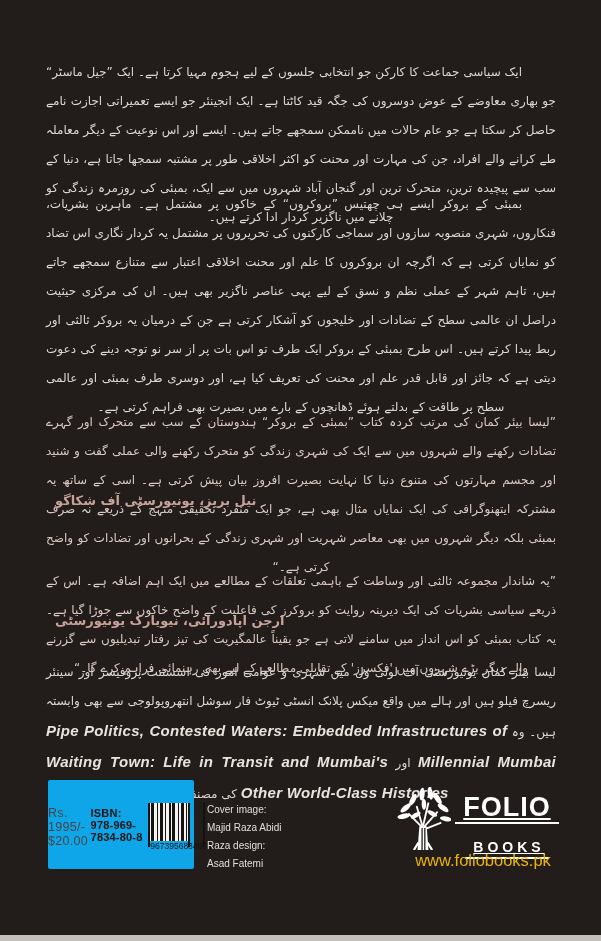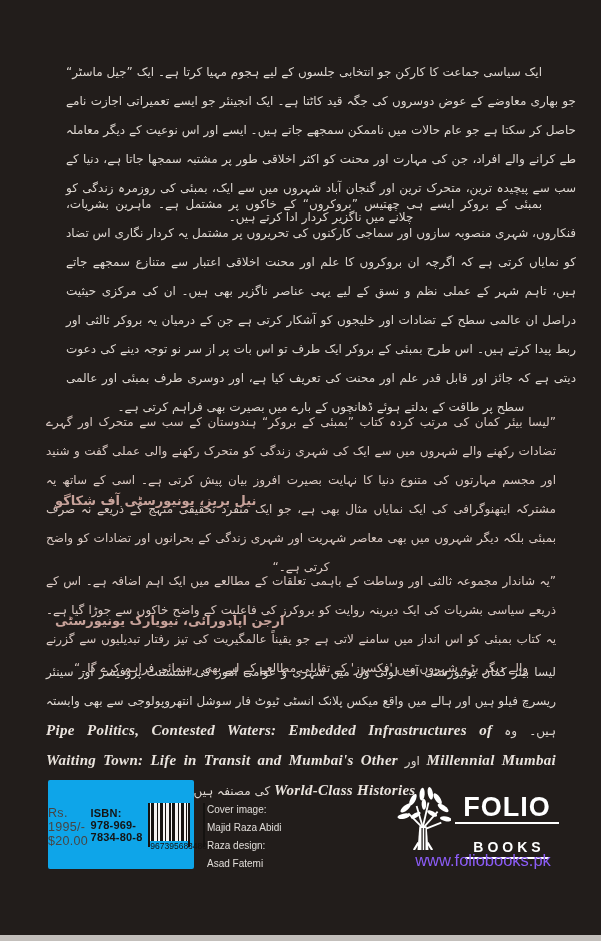--- a/index.html
+++ b/index.html
@@ -11,34 +11,34 @@
   .urdu{
     direction:rtl;
     font-family:"DejaVu Sans",sans-serif;
     color:#ddd6d0;
     font-size:12px;
     line-height:29px;
     text-align:justify;
     text-align-last:center;
   }
   .block{position:absolute;left:46px;width:510px;}
-  .indent{text-indent:34px;margin-left:20px;}
+  .indent{text-indent:34px;}
   .quote{color:#d9c8c2;margin-top:40px;}
   .attribution{
     position:absolute;left:55px;
     direction:rtl;
     font-family:"DejaVu Sans",sans-serif;
     font-weight:bold;
     color:#c7a29a;
     font-size:13px;
     white-space:nowrap;
   }
   .bio .en{
     direction:ltr;unicode-bidi:embed;
-    font-family:Liberation Serif, serif;
+    font-family:Liberation Sans, sans-serif;
     font-style:italic;font-weight:bold;
     font-size:15px;color:#e9e3dd;
     letter-spacing:.3px;
   }
   
   .price-box{
     position:absolute;left:48px;top:780px;width:146px;height:89px;
     background:#0ea5e9;border-radius:2px;
     display:flex;flex-direction:row;align-items:center;
     font-family:"Liberation Sans",sans-serif;
@@ -63,28 +63,28 @@
   
   .credits{
     position:absolute;left:207px;top:801px;
     font-family:"Liberation Sans",sans-serif;
     color:#e0dcd8;font-size:10px;line-height:18px;
   }
   
   .publisher{position:absolute;left:393px;top:784px;width:180px;}
   .tree{position:absolute;left:2px;top:2px;}
   .wordmark{position:absolute;left:62px;top:10px;width:104px;text-align:center;
-    font-family:"Liberation Sans",sans-serif;color:#ffffff;}
+    font-family:"Liberation Sans",sans-serif;color:#ffffff;text-decoration:underline;}
   .folio{font-size:27px;font-weight:bold;letter-spacing:1px;line-height:26px;}
   .rule1{height:2px;background:#ffffff;margin-top:2px;}
   .books{font-size:14px;font-weight:bold;letter-spacing:4px;line-height:16px;margin-top:15px;text-indent:4px;}
   .rule2{height:1.5px;background:#ffffff;margin:2px 10px 0 10px;}
   .website{
     position:absolute;left:0;top:67px;width:180px;text-align:center;
-    font-family:"Liberation Sans",sans-serif;color:#8b5cf6;font-size:16.5px;
+    font-family:"Liberation Sans",sans-serif;color:#eab308;font-size:16.5px;
   }
   .bottom-strip{position:absolute;left:0;top:935px;width:601px;height:6px;background:#c3bfbb;}
 </style>
 </head>
 <body>
 
 <div class="block urdu indent" style="top:58px;">ایک سیاسی جماعت کا کارکن جو انتخابی جلسوں کے لیے ہجوم مہیا کرتا ہے۔ ایک ”جیل ماسٹر“ جو بھاری معاوضے کے عوض دوسروں کی جگہ قید کاٹتا ہے۔ ایک انجینئر جو ایسے تعمیراتی اجازت نامے حاصل کر سکتا ہے جو عام حالات میں ناممکن سمجھے جاتے ہیں۔ ایسے اور اس نوعیت کے دیگر معاملہ طے کرانے والے افراد، جن کی مہارت اور محنت کو اکثر اخلاقی طور پر مشتبہ سمجھا جاتا ہے، دنیا کے سب سے پیچیدہ ترین، متحرک ترین اور گنجان آباد شہروں میں سے ایک، بمبئی کی روزمرہ زندگی کو چلانے میں ناگزیر کردار ادا کرتے ہیں۔</div>
 
 <div class="block urdu indent" style="top:190px;">بمبئی کے بروکر ایسے ہی چھتیس ”بروکروں“ کے خاکوں پر مشتمل ہے۔ ماہرین بشریات، فنکاروں، شہری منصوبہ سازوں اور سماجی کارکنوں کی تحریروں پر مشتمل یہ کردار نگاری اس تضاد کو نمایاں کرتی ہے کہ اگرچہ ان بروکروں کا علم اور محنت اخلاقی اعتبار سے متنازع سمجھے جاتے ہیں، تاہم شہر کے عملی نظم و نسق کے لیے یہی عناصر ناگزیر بھی ہیں۔ ان کی مرکزی حیثیت دراصل ان عالمی سطح کے تضادات اور خلیجوں کو آشکار کرتی ہے جن کے درمیان یہ بروکر ثالثی اور ربط پیدا کرتے ہیں۔ اس طرح بمبئی کے بروکر ایک طرف تو اس بات پر از سر نو توجہ دینے کی دعوت دیتی ہے کہ جائز اور قابل قدر علم اور محنت کی تعریف کیا ہے، اور دوسری طرف بمبئی اور عالمی سطح پر طاقت کے بدلتے ہوئے ڈھانچوں کے بارے میں بصیرت بھی فراہم کرتی ہے۔</div>
 

